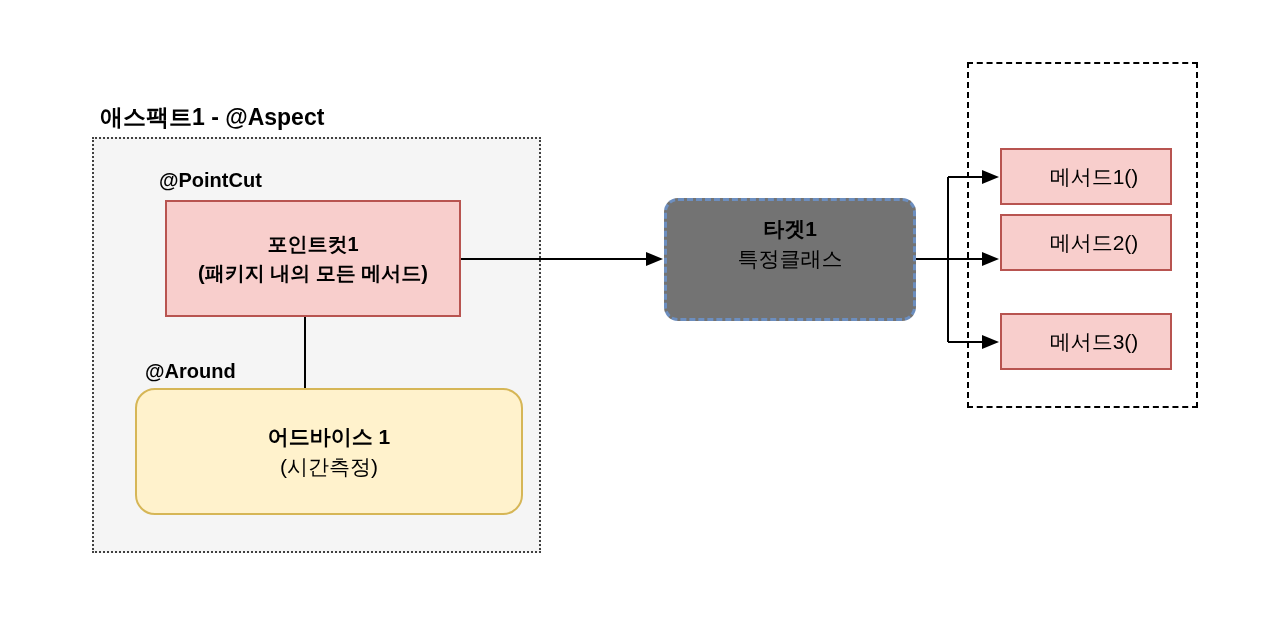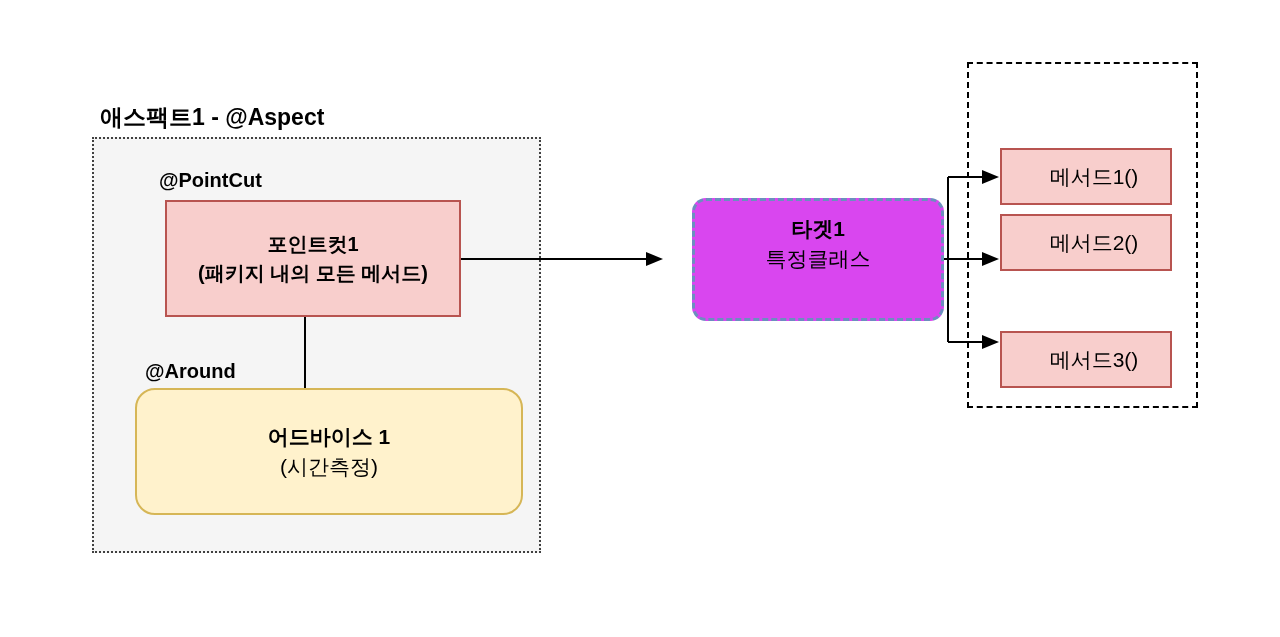--- a/index.html
+++ b/index.html
@@ -101,21 +101,21 @@
   .method-box {
     left: 1000px;
     width: 172px; height: 57px;
     border: 2px solid;
     font-size: 21px;
     font-weight: normal;
     padding-left: 16px;
   }
   .method-1 { top: 148px; }
   .method-2 { top: 214px; }
-  .method-3 { top: 331px; }
+  .method-3 { top: 313px; }
 </style>
 </head>
 <body>
 
 <div class="canvas">
 
   <div class="aspect-container" style="background-color: rgb(245, 245, 245); border-color: rgb(64, 64, 64);"></div>
 
   <svg class="connectors" viewBox="0 0 1280 637" xmlns="http://www.w3.org/2000/svg">
     <g fill="none" stroke-width="2" stroke="#000000">
@@ -142,21 +142,21 @@
     <div class="node-title">포인트컷1</div>
     <div class="node-sub">(패키지 내의 모든 메서드)</div>
   </div>
 
   <div class="annotation around-label">@Around</div>
   <div class="node advice-box" style="background-color: rgb(255, 242, 204); border-color: rgb(214, 182, 86);">
     <div class="node-title">어드바이스 1</div>
     <div class="node-sub">(시간측정)</div>
   </div>
 
-  <div class="node target-box" style="background-color: #d946ef; border-color: rgb(108, 142, 191); margin-left: 28px;">
+  <div class="node target-box" style="background-color: #737373; border-color: rgb(108, 142, 191);">
     <div class="node-title">타겟1</div>
     <div class="node-sub">특정클래스</div>
   </div>
 
   <div class="joinpoints-container" style="border-color: rgb(0, 0, 0);"></div>
 
   <div class="node method-box method-1" style="background-color: rgb(248, 206, 204); border-color: rgb(184, 84, 80);">
     <div>메서드1()</div>
   </div>
   <div class="node method-box method-2" style="background-color: rgb(248, 206, 204); border-color: rgb(184, 84, 80);">

